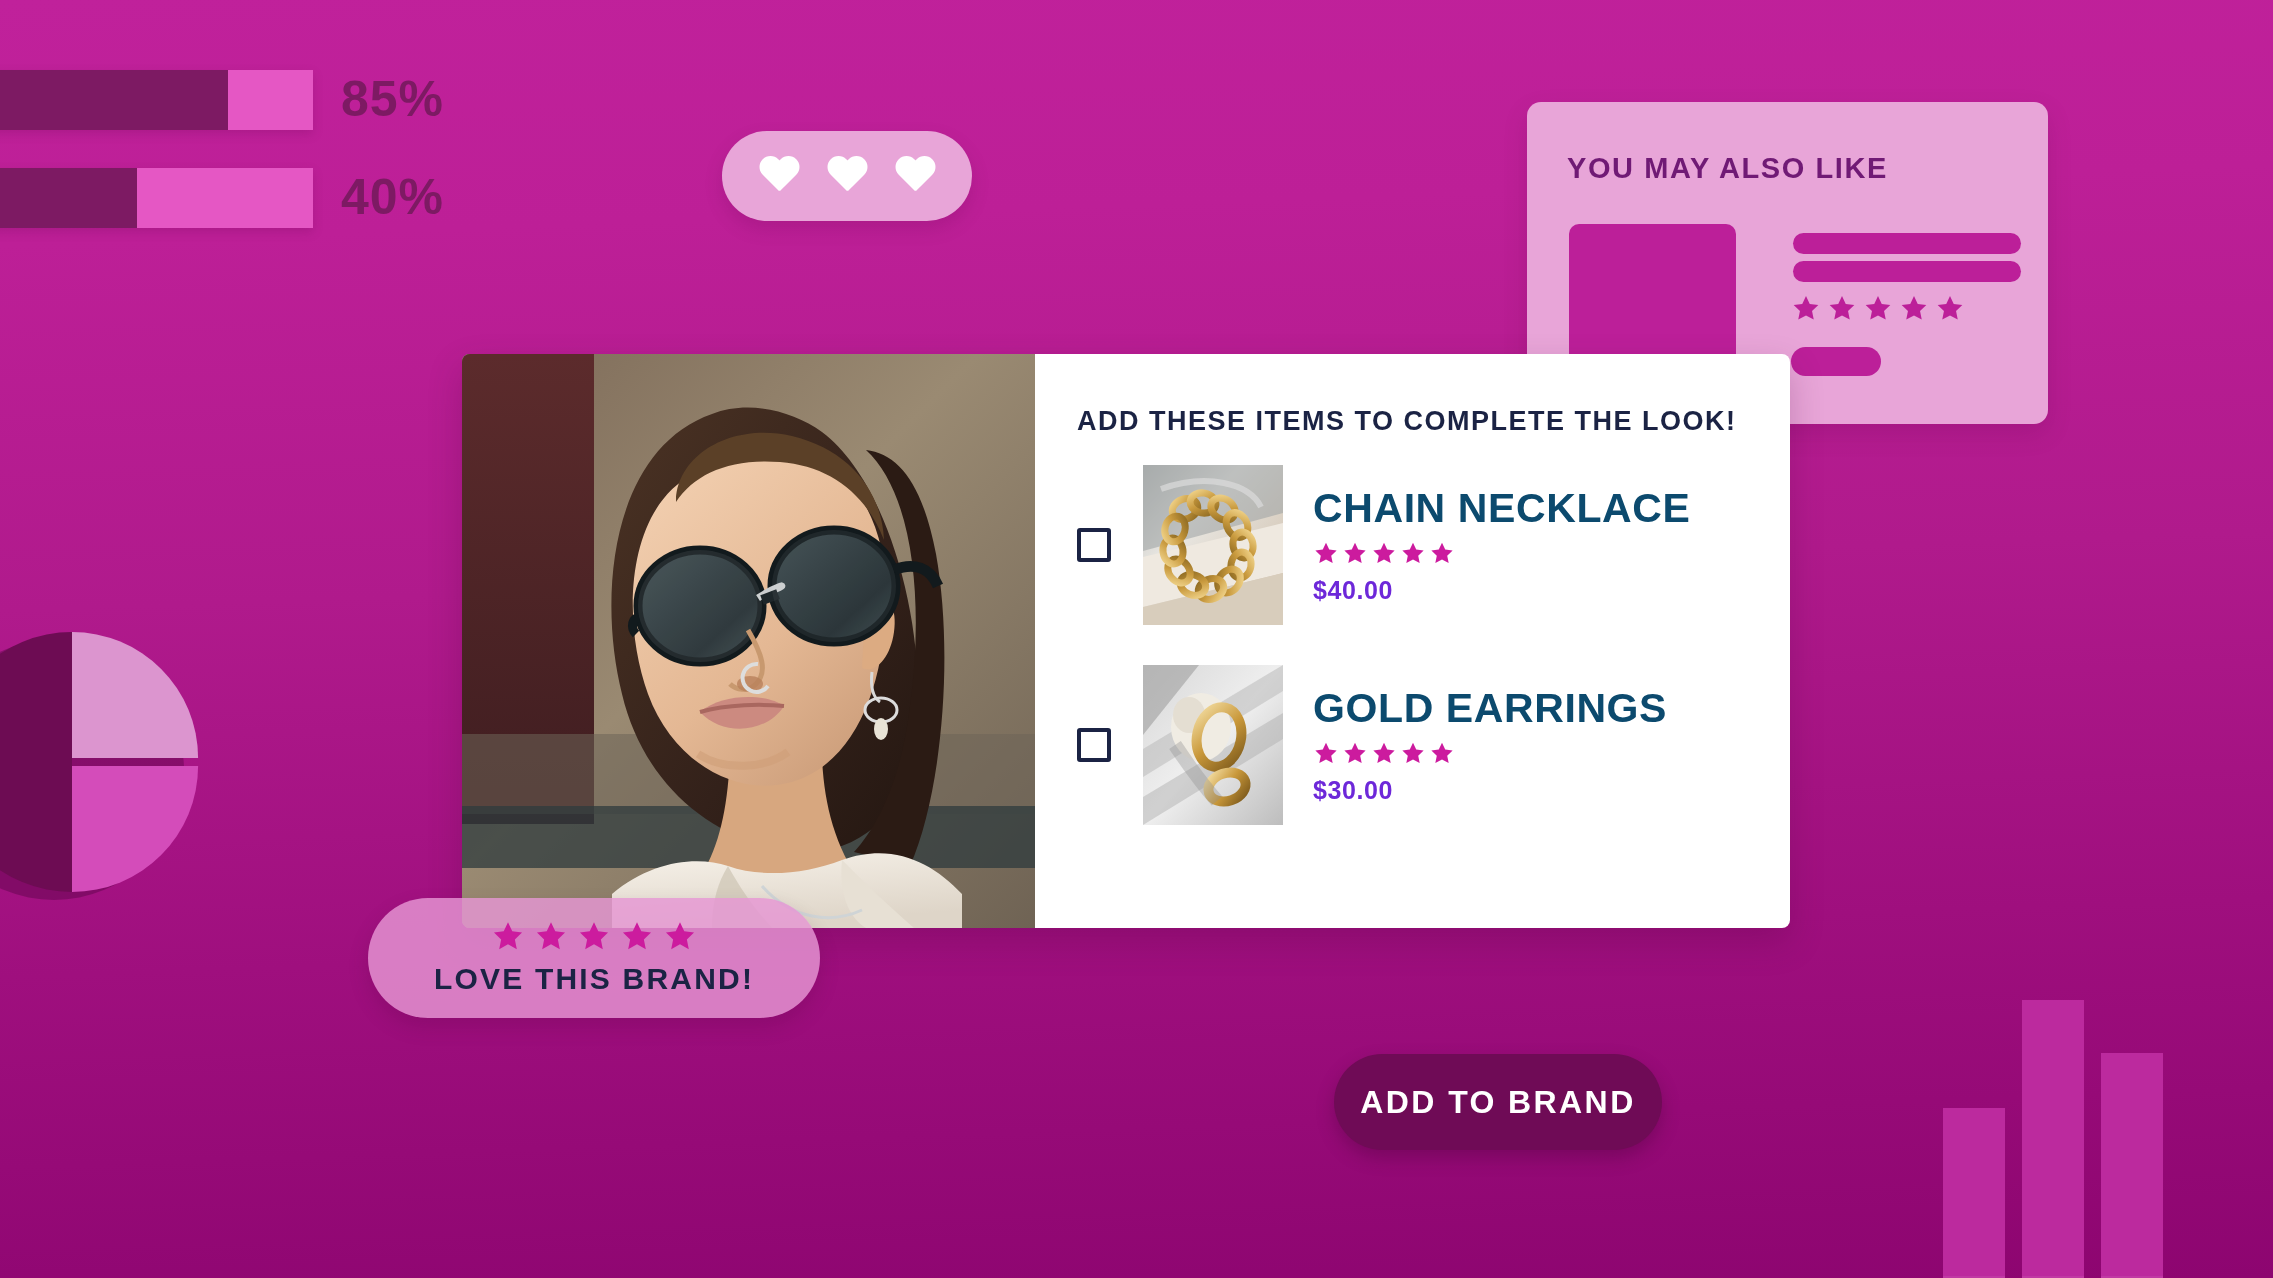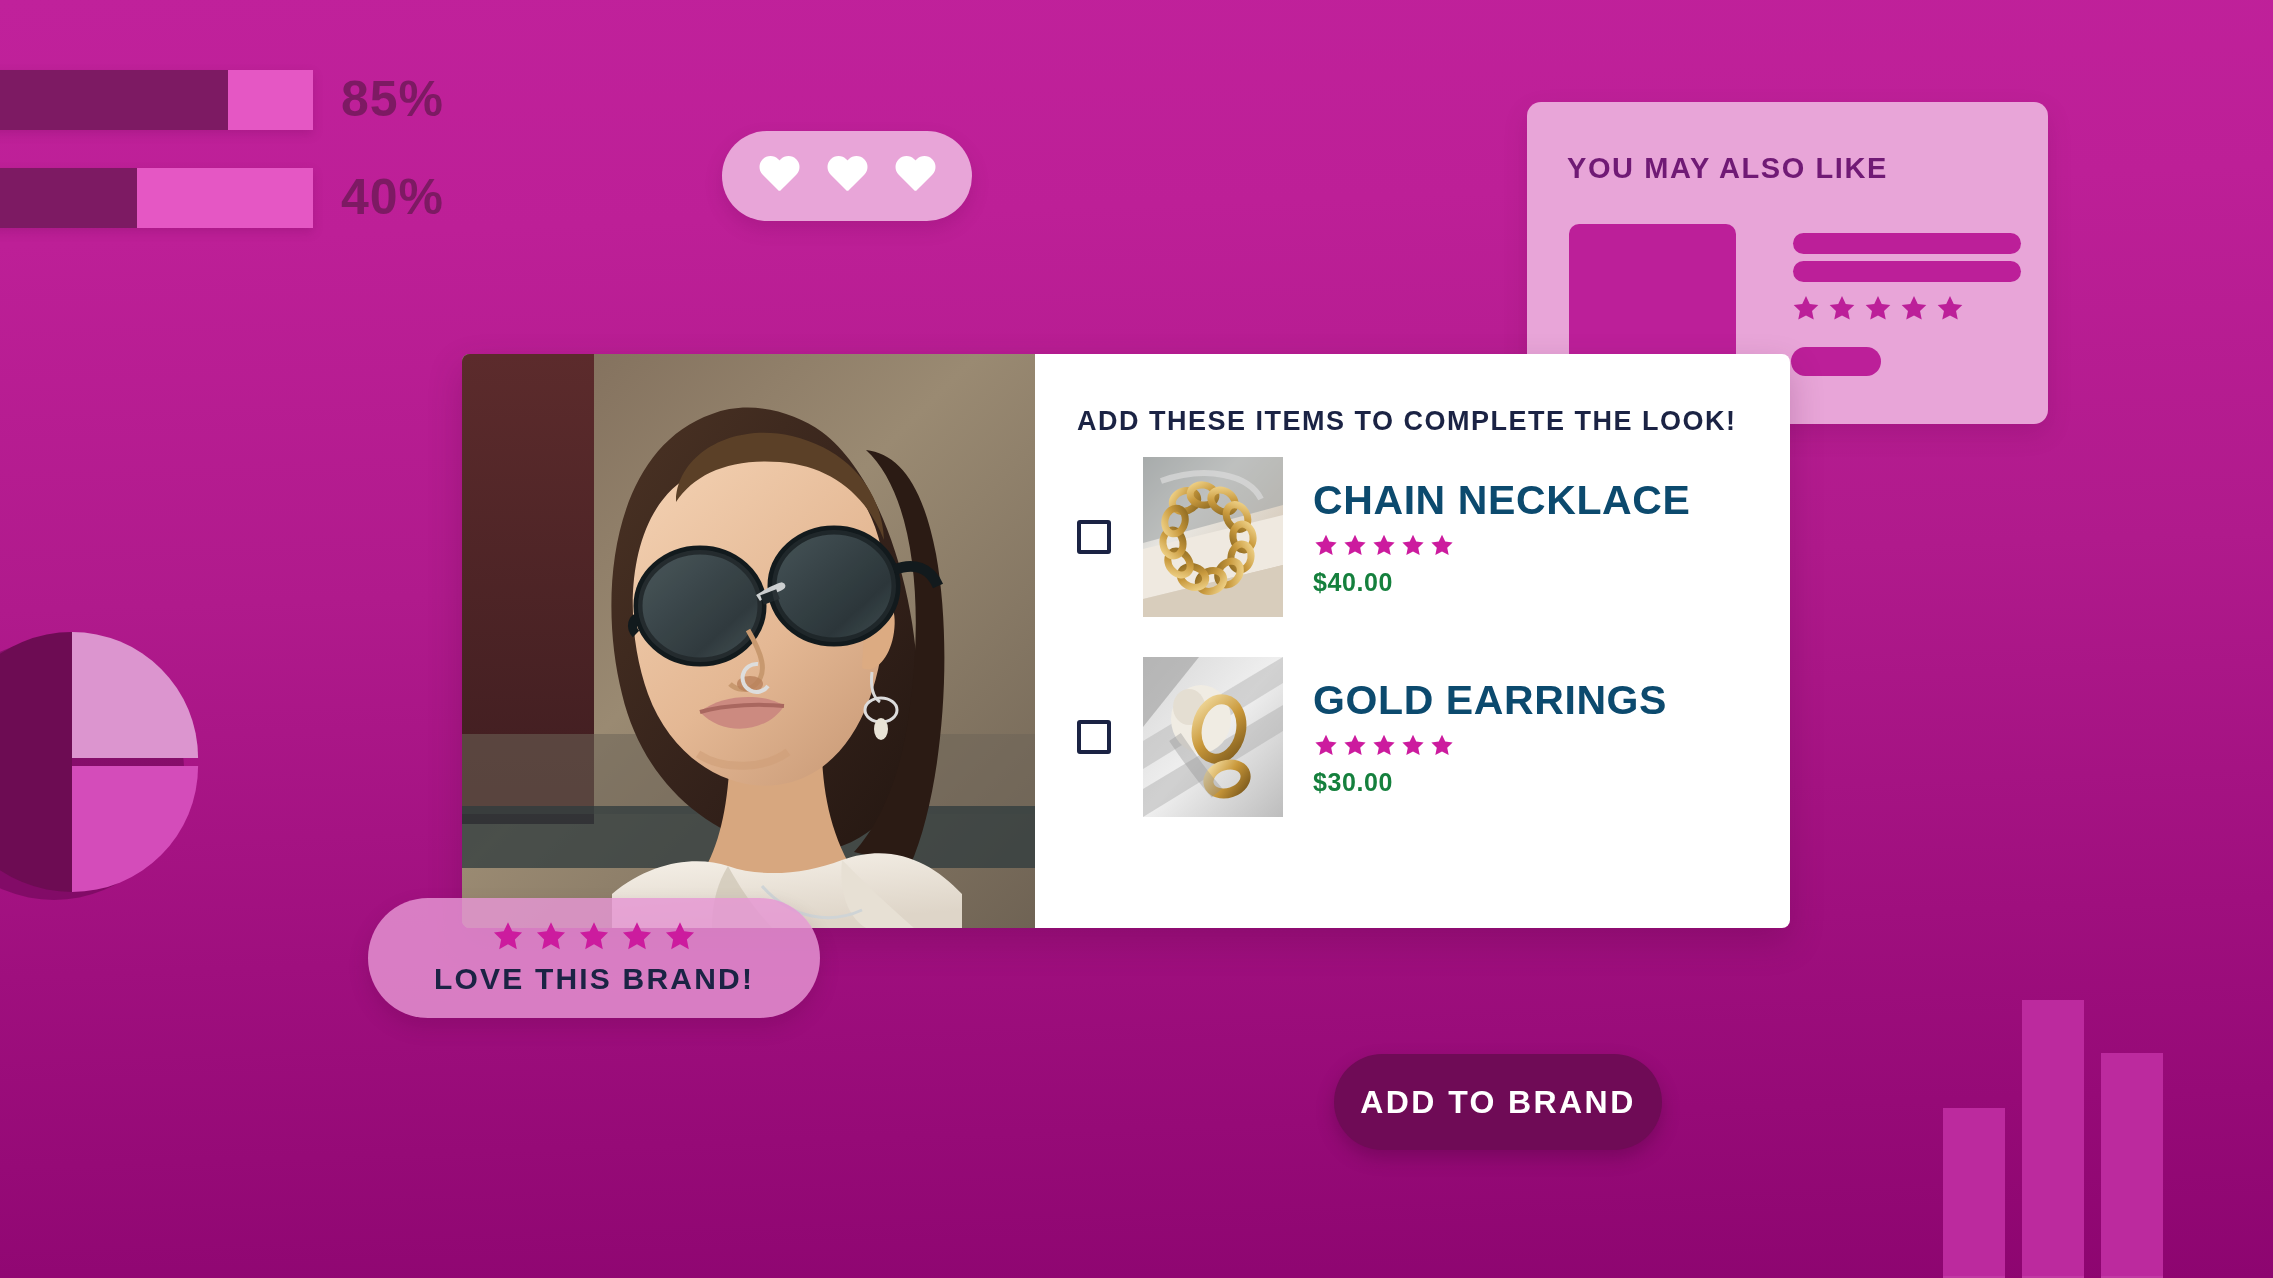--- a/index.html
+++ b/index.html
@@ -100,39 +100,39 @@
     background:#ffffff; overflow:hidden;
     box-shadow:0 14px 34px rgba(70,0,55,.22);
     display:flex;
   }
   .photo { width:573px; height:574px; position:relative; overflow:hidden; background:#6e5b4c; }
   .photo svg { position:absolute; inset:0; width:100%; height:100%; display:block; }
 
   .items-panel { flex:1; padding:52px 0 0 42px; position:relative; }
   .panel-heading {
     font-size:27px; font-weight:bold; color:#1b2344; letter-spacing:1.5px;
-    margin-bottom:20px;
+    margin-bottom:28px;
   }
   .item-row { display:flex; align-items:center; margin-bottom:40px; }
   .item-check {
     width:34px; height:34px; border:4px solid #1b2344; border-radius:3px;
     background:#fff; flex:none; margin-right:32px;
   }
   .item-thumb {
     width:140px; height:160px; flex:none; margin-right:30px;
     overflow:hidden; background:#cfcfcf; position:relative;
   }
   .item-thumb svg { position:absolute; inset:0; width:100%; height:100%; display:block; }
   .item-info { padding-top:2px; }
   .item-name {
     font-size:41px; font-weight:bold; color:#0c4a6e; letter-spacing:0.6px;
     line-height:1.05; margin-bottom:10px;
   }
   .item-stars { display:flex; gap:3px; margin-bottom:10px; }
-  .item-price { font-size:25px; font-weight:bold; color:#15803d; letter-spacing:0.6px; }
+  .item-price { font-size:25px; font-weight:bold; color:#6d28d9; letter-spacing:0.6px; }
 
   
   .love-badge {
     position:absolute; left:368px; top:898px;
     width:452px; height:120px; border-radius:60px;
     background:rgba(229,150,211,0.82);
     box-shadow:0 9px 20px rgba(70,0,55,.18);
     display:flex; flex-direction:column; align-items:center; justify-content:center;
     gap:9px;
     text-align:center;

